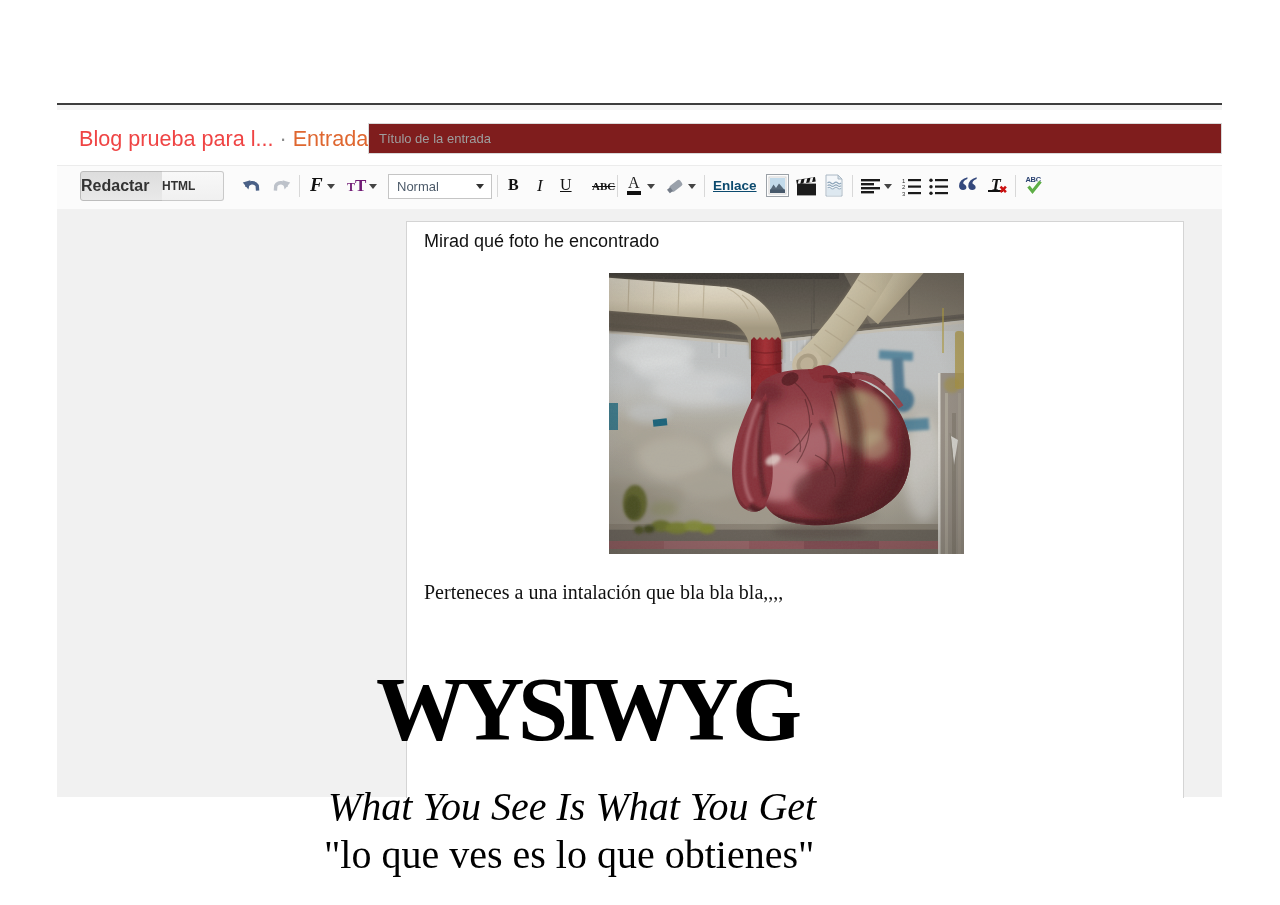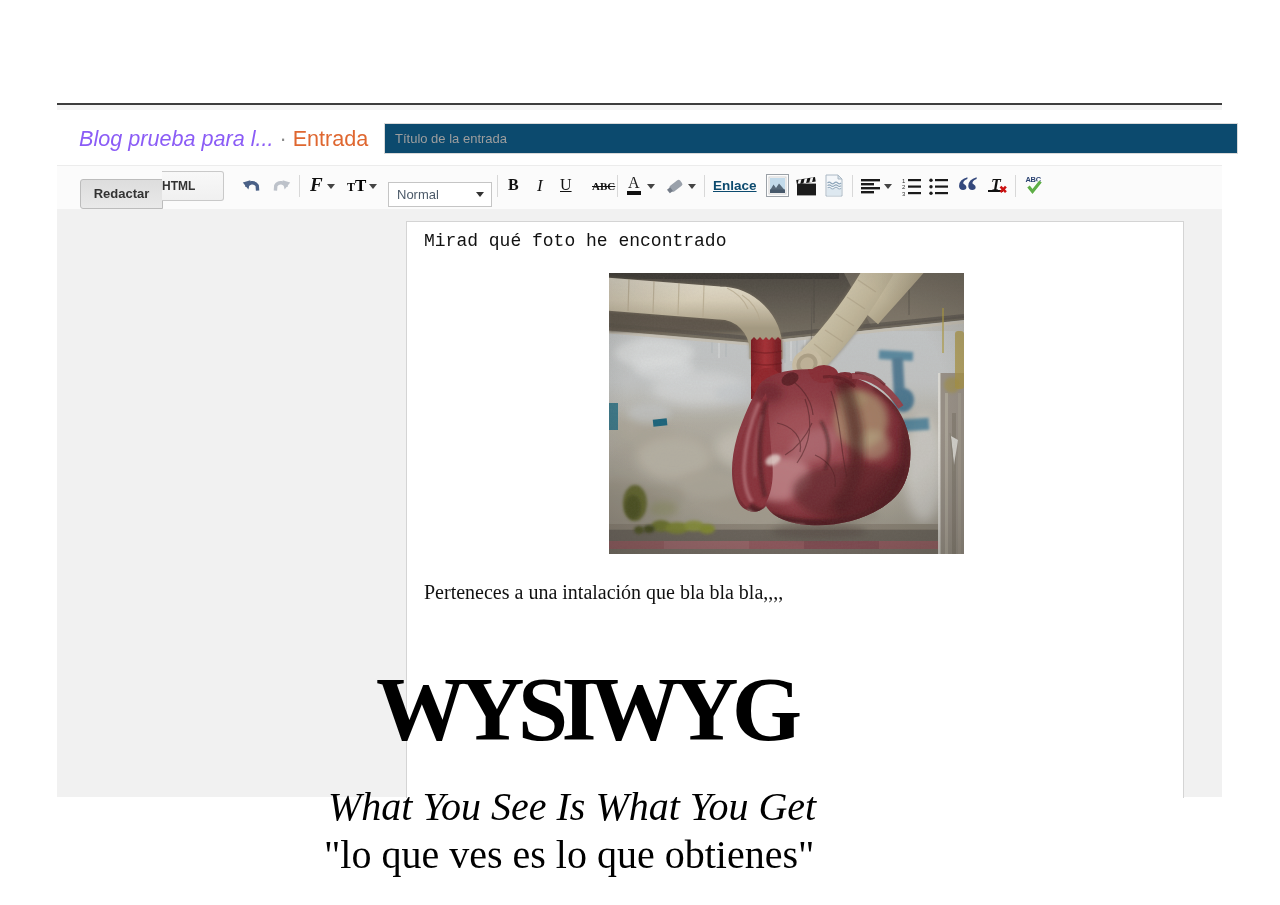--- a/index.html
+++ b/index.html
@@ -7,50 +7,50 @@
        font-family:"Liberation Sans", sans-serif;}
   .abs{position:absolute;}
 </style>
 </head>
 <body>
 
 <div class="abs" style="left:57px;top:103px;width:1165px;height:2px;background:#3d3d3d;"></div>
 <div class="abs" style="left:57px;top:105px;width:1165px;height:5px;background:#f4f4f4;"></div>
 
 <div class="abs" style="left:79px;top:127px;font-size:21.6px;line-height:24px;white-space:nowrap;">
-  <span style="color:#8b5cf6;font-style:italic;">Blog prueba para l...</span><span style="color:#8a8a8a;"> · </span><span style="color:#df6730;">Entrada</span>
+  <span style="color:#ef4444;">Blog prueba para l...</span><span style="color:#8a8a8a;"> · </span><span style="color:#df6730;">Entrada</span>
 </div>
 
-<div class="abs" style="left:384px;top:123px;width:852px;height:29px;border:1px solid #d9d9d9;background:#0c4a6e;">
+<div class="abs" style="left:368px;top:123px;width:852px;height:29px;border:1px solid #d9d9d9;background:#7f1d1d;">
   <div class="abs" style="left:10px;top:7px;font-size:13px;color:#9e9e9e;">Título de la entrada</div>
 </div>
 
 <div class="abs" style="left:57px;top:165px;width:1165px;height:43px;background:#fbfbfb;border-top:1px solid #ececec;border-bottom:1px solid #d9d9d9;"></div>
 
-<div class="abs" style="left:80px;top:171px;width:81px;height:28px;background:linear-gradient(#dddddd,#e9e9e9);border:1px solid #bcbcbc;border-radius:3px 0 0 3px;text-align:center;line-height:28px;font-size:13px;font-weight:bold;color:#333;margin-top:8px;">Redactar</div>
+<div class="abs" style="left:80px;top:171px;width:81px;height:28px;background:linear-gradient(#dddddd,#e9e9e9);border:1px solid #bcbcbc;border-radius:3px 0 0 3px;text-align:left;line-height:28px;font-size:16px;font-weight:bold;color:#333;">Redactar</div>
 <div class="abs" style="left:162px;top:171px;width:61px;height:28px;background:linear-gradient(#f8f8f8,#f0f0f0);border:1px solid #c9c9c9;border-left:none;border-radius:0 3px 3px 0;text-align:left;line-height:28px;font-size:12px;font-weight:bold;color:#333;">HTML</div>
 
 <svg class="abs" style="left:242px;top:177px;" width="20" height="18" viewBox="0 0 20 18">
   <path d="M4.6,10 A5.8,5.8 0 0 1 15.2,8.6 L15.6,13.6" stroke="#4a6187" stroke-width="3.4" fill="none"></path>
   <path d="M0.8,5.4 L8.4,3.2 L6.4,12.6 Z" fill="#4a6187"></path>
 </svg>
 <svg class="abs" style="left:271px;top:177px;" width="20" height="18" viewBox="0 0 20 18">
   <path d="M15.4,10 A5.8,5.8 0 0 0 4.8,8.6 L4.4,13.6" stroke="#bdc2ca" stroke-width="3.4" fill="none"></path>
   <path d="M19.2,5.4 L11.6,3.2 L13.6,12.6 Z" fill="#bdc2ca"></path>
 </svg>
 
 <div class="abs" style="left:299px;top:175px;width:1px;height:22px;background:#d8d8d8;"></div>
 
 <div class="abs" style="left:310px;top:174px;font-family:'Liberation Serif',serif;font-style:italic;font-weight:bold;font-size:19px;color:#111;">F</div>
 <div class="abs" style="left:327px;top:184px;width:0;height:0;border-left:4.5px solid transparent;border-right:4.5px solid transparent;border-top:5px solid #444;"></div>
 
-<div class="abs" style="left:347px;top:176px;font-family:'Liberation Serif',serif;font-weight:bold;font-size:12px;color:#000000;">T<span style="font-size:17px;">T</span></div>
+<div class="abs" style="left:347px;top:176px;font-family:'Liberation Serif',serif;font-weight:bold;font-size:12px;color:#701a75;">T<span style="font-size:17px;">T</span></div>
 <div class="abs" style="left:369px;top:184px;width:0;height:0;border-left:4.5px solid transparent;border-right:4.5px solid transparent;border-top:5px solid #444;"></div>
 
-<div class="abs" style="left:388px;top:182px;width:102px;height:23px;border:1px solid #c5c5c5;background:#fff;">
+<div class="abs" style="left:388px;top:174px;width:102px;height:23px;border:1px solid #c5c5c5;background:#fff;">
   <div class="abs" style="left:8px;top:4px;font-size:13px;color:#4c5a69;">Normal</div>
   <div class="abs" style="left:87px;top:9px;width:0;height:0;border-left:4.5px solid transparent;border-right:4.5px solid transparent;border-top:5px solid #333;"></div>
 </div>
 
 <div class="abs" style="left:497px;top:175px;width:1px;height:22px;background:#d8d8d8;"></div>
 
 <div class="abs" style="left:508px;top:176px;font-family:'Liberation Serif',serif;font-weight:bold;font-size:16px;color:#111;">B</div>
 <div class="abs" style="left:537px;top:176px;font-family:'Liberation Serif',serif;font-style:italic;font-size:17px;color:#111;">I</div>
 <div class="abs" style="left:560px;top:176px;font-family:'Liberation Serif',serif;font-size:16px;color:#111;text-decoration:underline;">U</div>
 <div class="abs" style="left:592px;top:180px;font-family:'Liberation Serif',serif;font-weight:bold;font-size:11px;color:#111;text-decoration:line-through;">ABC</div>
@@ -137,21 +137,21 @@
 <svg class="abs" style="left:1024px;top:174px;" width="20" height="22" viewBox="0 0 20 22">
   <text x="1.5" y="8" font-size="7.5" font-weight="bold" font-family="Liberation Sans" letter-spacing="-0.3" fill="#2d4473">ABC</text>
   <path d="M4.5,12.5 L8.5,17.5 L16.5,7.5" fill="none" stroke="#ffffff" stroke-width="5"></path>
   <path d="M4.5,12.5 L8.5,17.5 L16.5,7.5" fill="none" stroke="#5fae47" stroke-width="3.2"></path>
 </svg>
 
 <div class="abs" style="left:57px;top:209px;width:1165px;height:588px;background:#f1f1f1;"></div>
 
 <div class="abs" style="left:406px;top:221px;width:776px;height:576px;background:#ffffff;border:1px solid #d4d4d4;border-bottom:none;"></div>
 
-<div class="abs" style="left:424px;top:231px;font-family:Liberation Mono, monospace;font-size:18px;color:#111;white-space:nowrap;">Mirad qué foto he encontrado</div>
+<div class="abs" style="left:424px;top:231px;font-family:Liberation Sans, sans-serif;font-size:18px;color:#111;white-space:nowrap;">Mirad qué foto he encontrado</div>
 
 <div class="abs" style="left:609px;top:273px;width:355px;height:281px;">
 <svg width="355" height="281" viewBox="0 0 355 281">
  <defs>
   <linearGradient id="wallG" x1="0" y1="0" x2="0" y2="1">
    <stop offset="0" stop-color="#d0d2d4"></stop>
    <stop offset="0.45" stop-color="#bcb8ae"></stop>
    <stop offset="1" stop-color="#9e988b"></stop>
   </linearGradient>
   <linearGradient id="ceilG" x1="0" y1="0" x2="0" y2="1">

